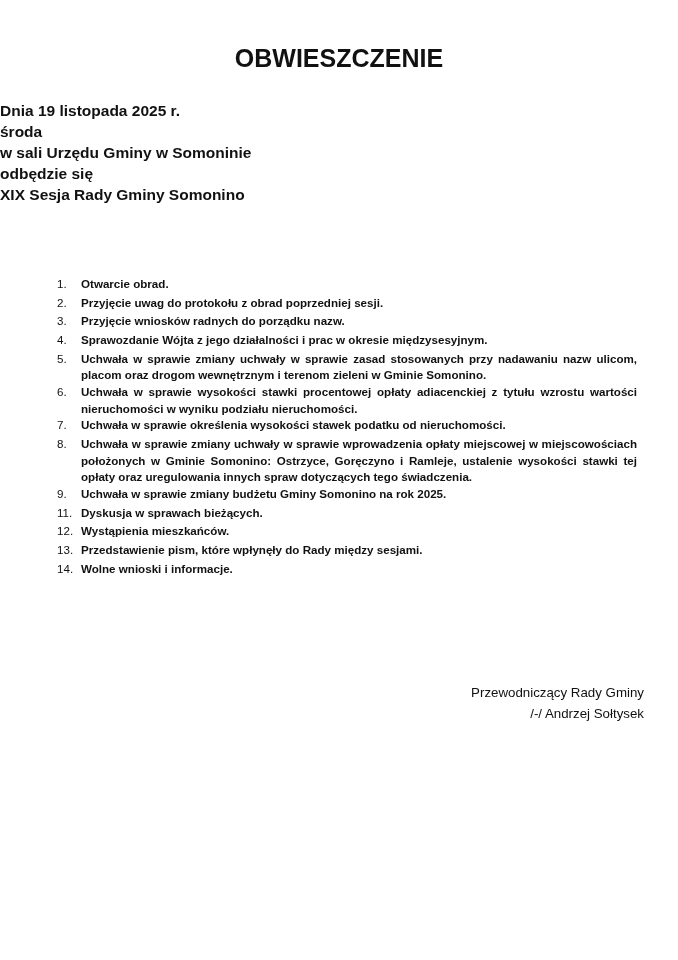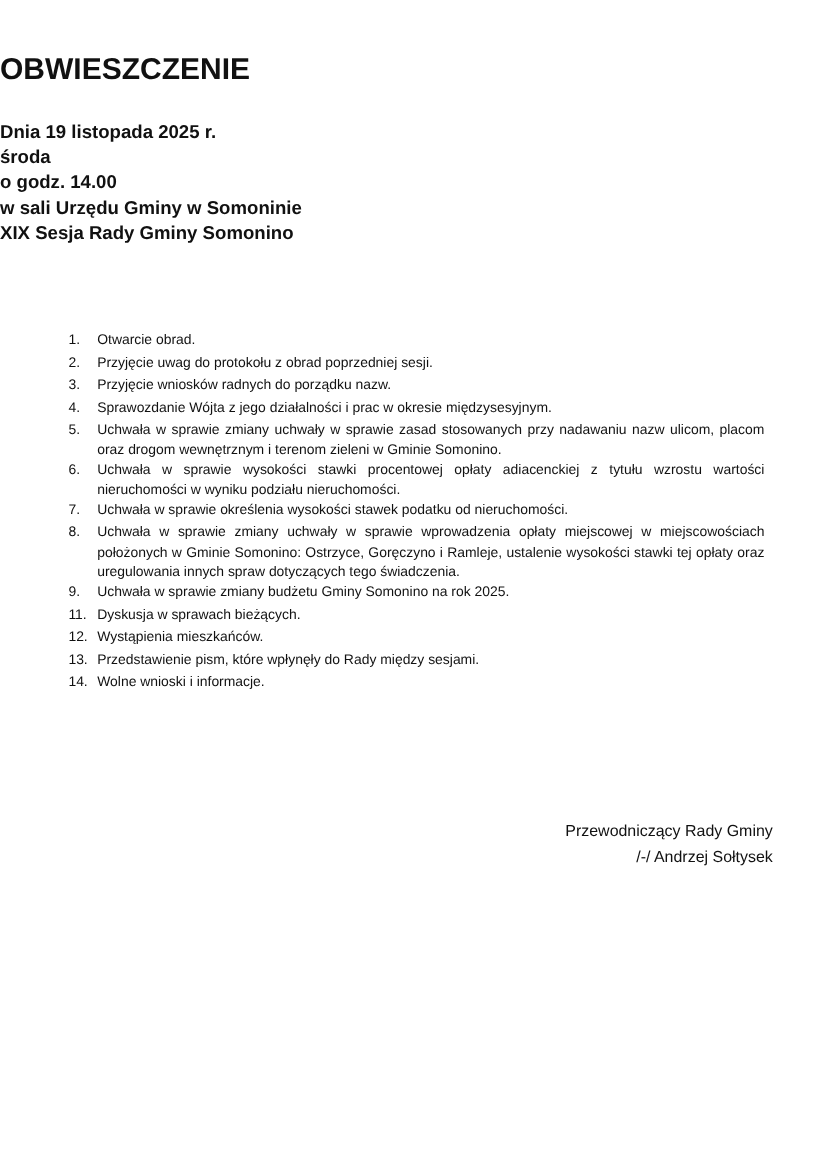--- a/index.html
+++ b/index.html
@@ -2,50 +2,50 @@
 <html><head>
   <meta charset="utf-8">
   <style>
     html, body { margin: 0; padding: 0; background: #ffffff; }
     body {
       width: 678px; height: 960px; position: relative; overflow: hidden;
       font-family: "Liberation Sans", "DejaVu Sans", sans-serif; color: #111;
     }
     .title {
       position: absolute; left: 0; width: 678px; top: 44px;
-      font-weight: bold; font-size: 25px; letter-spacing: 0px;
+      text-align: center; font-weight: bold; font-size: 25px; letter-spacing: 0px;
     }
     .header-block {
       position: absolute; left: 0; width: 678px; top: 100px;
       font-weight: bold; font-size: 15.5px; line-height: 21px;
     }
     .header-block div { margin: 0; }
     .agenda {
       position: absolute; left: 57px; top: 276px; width: 580px;
       font-size: 11.6px; line-height: 16.4px; margin: 0; padding: 0; list-style: none;
     }
     .agenda li { display: flex; margin-bottom: 2.3px; }
     .agenda li.multi { margin-bottom: 0.5px; }
     .agenda .num { width: 24px; flex: 0 0 24px; }
-    .agenda .txt { flex: 1; text-align: justify; }
+    .agenda .txt { flex: 1; text-align: justify; font-weight: bold; }
     .signature {
       position: absolute; right: 34px; top: 682px; text-align: right;
       font-size: 13.3px; line-height: 21px;
     }
   </style>
 </head>
 <body>
 
 <div class="title">OBWIESZCZENIE</div>
 
 <div class="header-block">
   <div>Dnia 19 listopada 2025 r.</div>
   <div>środa</div>
-  <div>o godz. 14.00</div>
   <div>w sali Urzędu Gminy w Somoninie</div>
+  <div>odbędzie się</div>
   <div>XIX Sesja Rady Gminy Somonino</div>
 </div>
 
 <ol class="agenda">
   <li>
       <span class="num">1.</span>
       <span class="txt">Otwarcie obrad.</span>
     </li>
   <li>
       <span class="num">2.</span>

